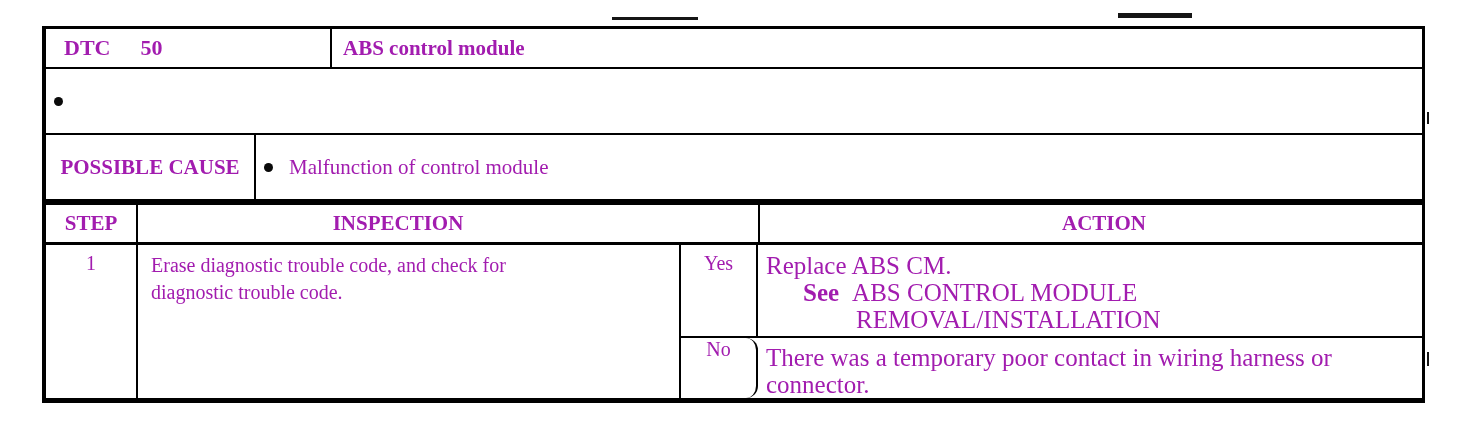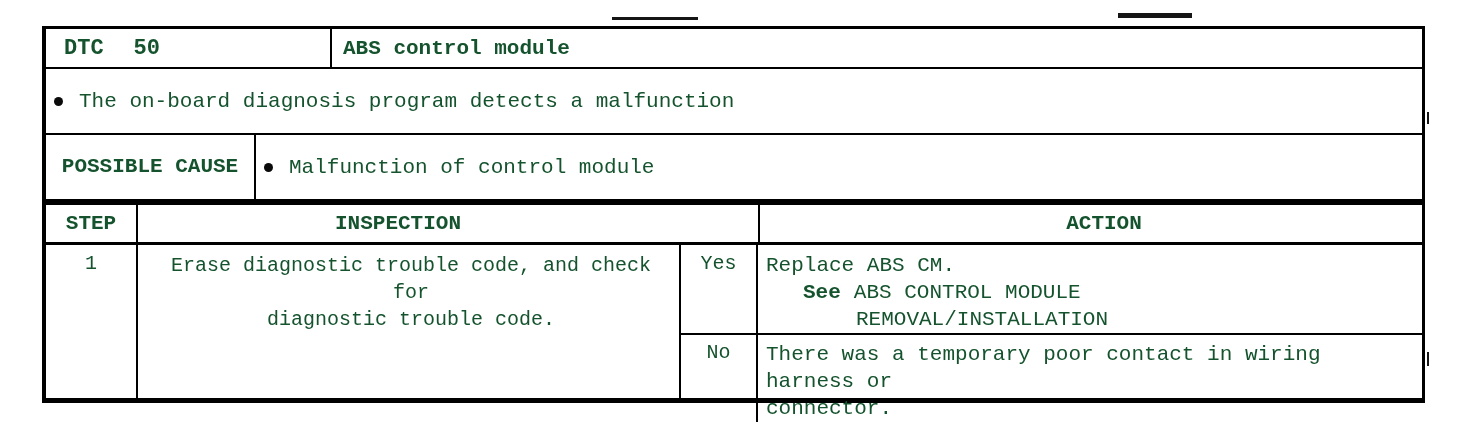--- a/index.html
+++ b/index.html
@@ -1,21 +1,21 @@
 <!DOCTYPE html>
 <html><head>
 <meta charset="utf-8">
 <style>
   html,body{margin:0;padding:0;background:#ffffff;}
   .screen{
     position:relative;
     width:1472px;height:434px;
     background:#ffffff;
-    font-family:Liberation Mono, monospace;
-    color:#14532d;
+    font-family:Liberation Serif, serif;
+    color:#a21caf;
     overflow:hidden;
   }
   .b{font-weight:700;}
   
   .artifact{position:absolute;background:#151515;}
   .a1{left:612px;top:17px;width:86px;height:3px;}
   .a2{left:1118px;top:13px;width:74px;height:5px;}
   .a3{left:1427px;top:112px;width:2px;height:12px;}
   .a4{left:1427px;top:352px;width:2px;height:14px;}
 
@@ -48,30 +48,30 @@
   .hrow{display:flex;height:40px;border-bottom:3px solid #000;box-sizing:border-box;}
   .hcell{display:flex;align-items:center;justify-content:center;
     font-weight:700;font-size:21px;box-sizing:border-box;}
   .h-step{width:92px;border-right:2px solid #000;}
   .h-insp{width:622px;border-right:2px solid #000;padding-right:100px;}
   .h-action{flex:1;padding-left:26px;}
   .brow{display:flex;height:153px;box-sizing:border-box;}
   .step-cell{width:92px;border-right:2px solid #000;box-sizing:border-box;
     text-align:center;padding-top:7px;font-size:20px;}
   .insp-cell{width:543px;border-right:2px solid #000;box-sizing:border-box;
-    padding:7px 8px 0 13px;font-size:20px;line-height:27px;text-align:center;}
+    padding:7px 8px 0 13px;font-size:20px;line-height:27px;}
   .right-col{flex:1;display:flex;flex-direction:column;}
   .subrow{display:flex;box-sizing:border-box;}
   .subrow-yes{height:93px;border-bottom:2px solid #000;}
   .subrow-no{flex:1;}
   .yn-cell{width:77px;border-right:2px solid #000;box-sizing:border-box;
     text-align:center;font-size:20px;}
   .subrow-yes .yn-cell{padding-top:7px;}
-  .subrow-no .yn-cell{padding-top:6px;}
-  .act-cell{flex:1;box-sizing:border-box;font-size:21px;line-height:27px;}
+  .subrow-no .yn-cell{border-radius:12px;}
+  .act-cell{flex:1;box-sizing:border-box;font-size:25px;line-height:27px;}
   .subrow-yes .act-cell{padding:7px 8px 0 8px;}
   .subrow-no .act-cell{padding:6px 8px 0 8px;}
   .see-line{margin-left:37px;}
   .see-target{margin-left:13px;}
   .ref-line2{margin-left:90px;}
 </style>
 </head>
 <body>
 
 <div class="screen">
@@ -87,21 +87,20 @@
         <span>DTC</span>
         <span class="dtc-code">50</span>
       </div>
       <div class="cell dtc-title-cell">
         <span>ABS control module</span>
       </div>
     </div>
     <div class="row row-detection">
       <div class="cell bullet-cell">
         <span class="dot"></span>
-        <span>The on-board diagnosis program detects a malfunction</span>
       </div>
     </div>
     <div class="row row-cause">
       <div class="cell label-cell">POSSIBLE CAUSE</div>
       <div class="cell bullet-cell">
         <span class="dot"></span>
         <span>Malfunction of control module</span>
       </div>
     </div>
   </div>

